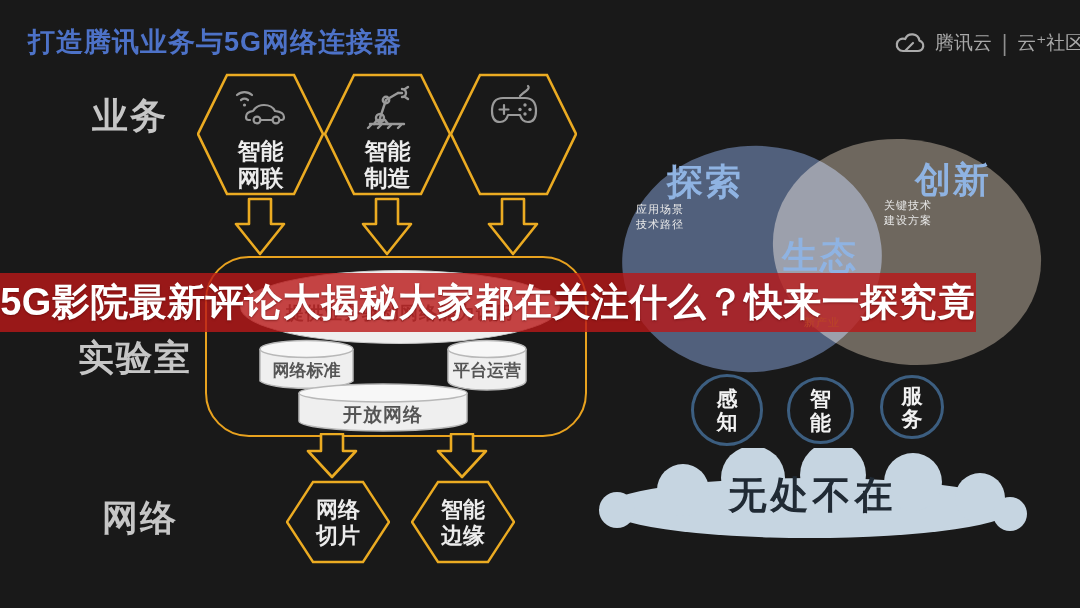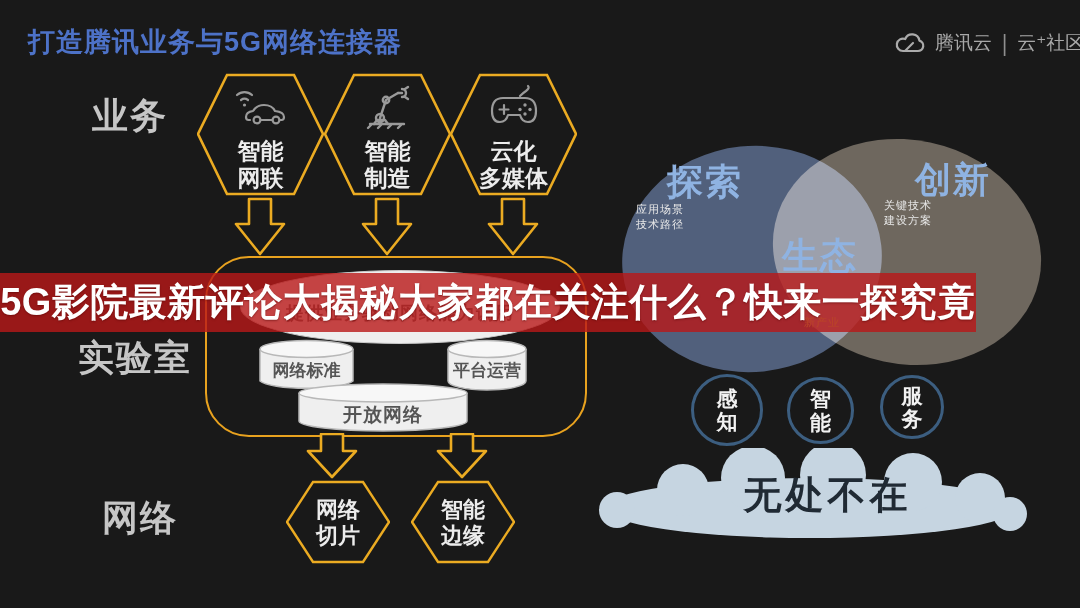--- a/index.html
+++ b/index.html
@@ -68,21 +68,21 @@
 
   
   .cap-circle{border:3px solid #3C5E80;border-radius:50%;display:flex;align-items:center;justify-content:center;
     color:#F2F2F2;font-weight:bold;font-size:21px;line-height:1.1;text-align:center;}
   .cc1{left:691px;top:374px;width:66px;height:66px;}
   .cc2{left:787px;top:377px;width:61px;height:61px;}
   .cc3{left:880px;top:375px;width:58px;height:58px;}
 
   
   .cloud-wrap{left:595px;top:448px;width:435px;height:95px;}
-  .cloud-text{left:610px;top:470px;width:435px;text-align:center;
+  .cloud-text{left:595px;top:470px;width:435px;text-align:center;
     font-size:38px;font-weight:bold;color:#202A34;letter-spacing:4px;}
 
   
   .banner{left:0;top:273px;width:976px;height:59px;background:rgba(185,24,24,0.8);z-index:10;
     display:flex;align-items:center;justify-content:center;}
   .banner span{color:#FFF;font-size:38px;font-weight:bold;letter-spacing:0.5px;
     text-shadow:0 1px 2px rgba(80,0,0,0.5);}
 </style>
 </head>
 <body>
@@ -152,22 +152,20 @@
       <svg width="54" height="48" viewBox="0 0 54 48" fill="none" stroke="#9A9A9A" stroke-width="2.2" stroke-linecap="round" stroke-linejoin="round">
         <path d="M33,12 q3,-3 6,-5 q4,-3 2,-5"></path>
         <path d="M16,14 h22 q11,0 11,13 q0,11 -8,11 q-6,0 -8,-7 h-12 q-2,7 -8,7 q-8,0 -8,-11 q0,-13 11,-13 z"></path>
         <path d="M17,21 v9 M12.5,25.5 h9"></path>
         <circle cx="38" cy="21" r="1.7" fill="#9A9A9A" stroke="none"></circle>
         <circle cx="43" cy="25.5" r="1.7" fill="#9A9A9A" stroke="none"></circle>
         <circle cx="38" cy="30" r="1.7" fill="#9A9A9A" stroke="none"></circle>
         <circle cx="33" cy="25.5" r="1.7" fill="#9A9A9A" stroke="none"></circle>
       </svg>
     </div>
-    <div class="hex-label pre">云化
-多媒体</div>
   </div>
 
   <svg class="abs arr1" width="52" height="60" viewBox="0 0 52 60">
       <path d="M15,2 H37 V27 H50 L26,57 L2,27 H15 Z" fill="#191919" stroke="#EBAB22" stroke-width="2.6" stroke-linejoin="round"></path>
     </svg>
   <svg class="abs arr2" width="52" height="60" viewBox="0 0 52 60">
       <path d="M15,2 H37 V27 H50 L26,57 L2,27 H15 Z" fill="#191919" stroke="#EBAB22" stroke-width="2.6" stroke-linejoin="round"></path>
     </svg>
   <svg class="abs arr3" width="52" height="60" viewBox="0 0 52 60">
       <path d="M15,2 H37 V27 H50 L26,57 L2,27 H15 Z" fill="#191919" stroke="#EBAB22" stroke-width="2.6" stroke-linejoin="round"></path>

